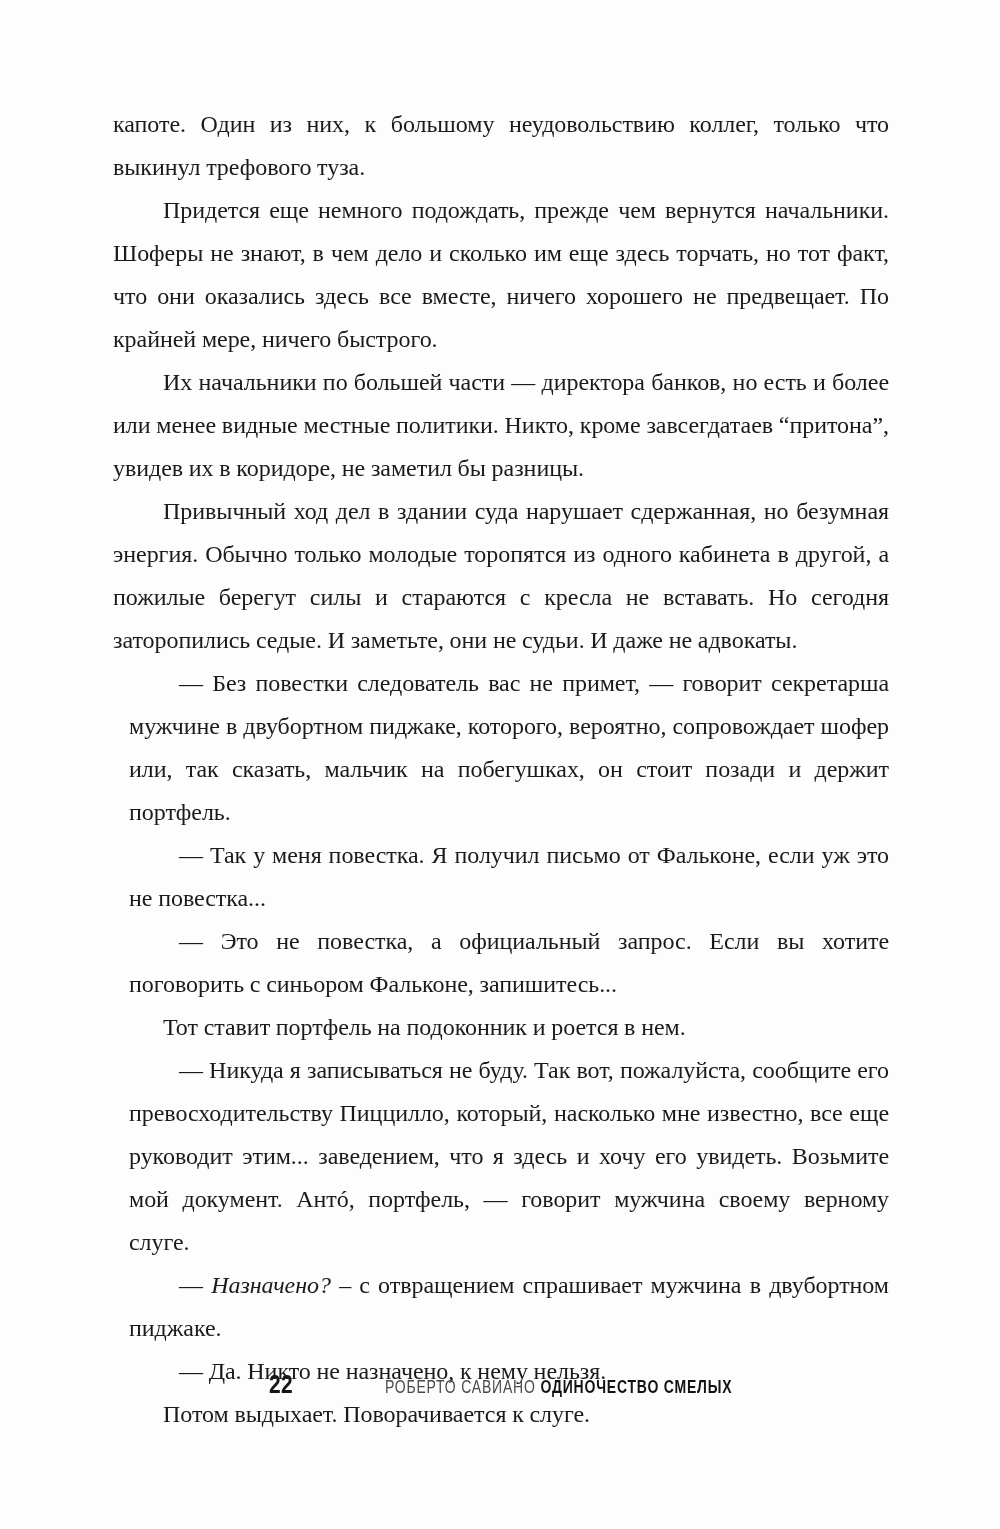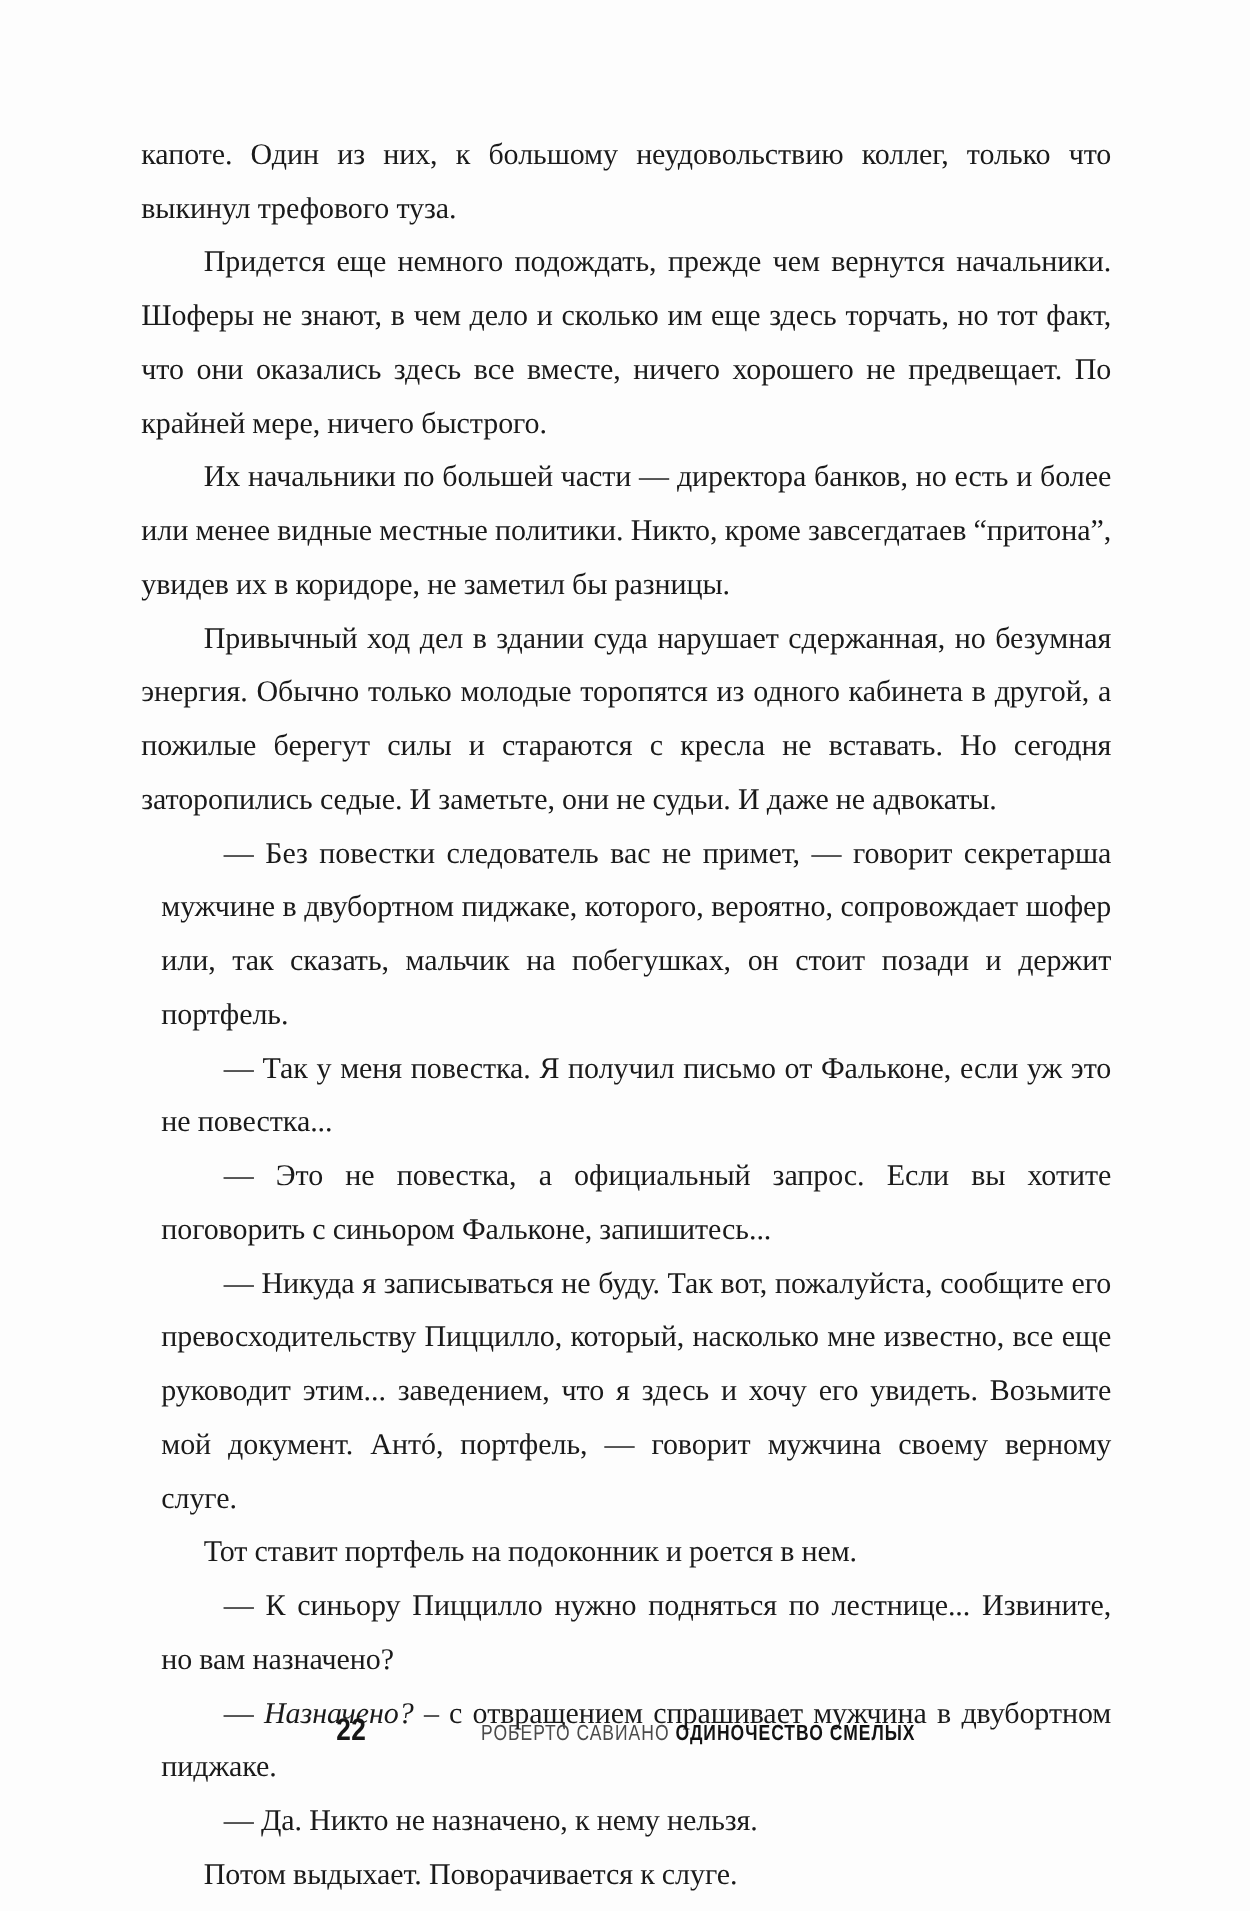--- a/index.html
+++ b/index.html
@@ -114,25 +114,24 @@
     <p class="para">Их начальники по большей части — директора банков, но есть и более или менее видные местные политики. Никто, кроме завсегдатаев “притона”, увидев их в коридоре, не заметил бы разницы.</p>
 
     <p class="para">Привычный ход дел в здании суда нарушает сдержанная, но безумная энергия. Обычно только молодые торопятся из одного кабинета в другой, а пожилые берегут силы и стараются с кресла не вставать. Но сегодня заторопились седые. И заметьте, они не судьи. И даже не адвокаты.</p>
 
     <p class="para dialogue">— Без повестки следователь вас не примет, — говорит секретарша мужчине в двубортном пиджаке, которого, вероятно, сопровождает шофер или, так сказать, мальчик на побегушках, он стоит позади и держит портфель.</p>
 
     <p class="para dialogue">— Так у меня повестка. Я получил письмо от Фальконе, если уж это не повестка...</p>
 
     <p class="para dialogue">— Это не повестка, а официальный запрос. Если вы хотите поговорить с синьором Фальконе, запишитесь...</p>
 
+    <p class="para">Тот ставит портфель на подоконник и роется в нем.</p>
+
     <p class="para dialogue">— Никуда я записываться не буду. Так вот, пожалуйста, сообщите его превосходительству Пиццилло, который, насколько мне известно, все еще руководит этим... заведением, что я здесь и хочу его увидеть. Возьмите мой документ. Антó, портфель, — говорит мужчина своему верному слуге.</p>
 
-    <p class="para">Тот ставит портфель на подоконник и роется в нем.</p>
-
-    <p class="para dialogue">— К синьору Пиццилло нужно подняться по лестнице... Извините, но вам назначено?</p>
 
     <p class="para dialogue"><span>— </span><em class="it">Назначено?</em><span> – с отвращением спрашивает мужчина в двубортном пиджаке.</span></p>
 
     <p class="para dialogue">— Да. Никто не назначено, к нему нельзя.</p>
 
 
     <p class="para">Потом выдыхает. Поворачивается к слуге.</p>
 
   </div>
 

